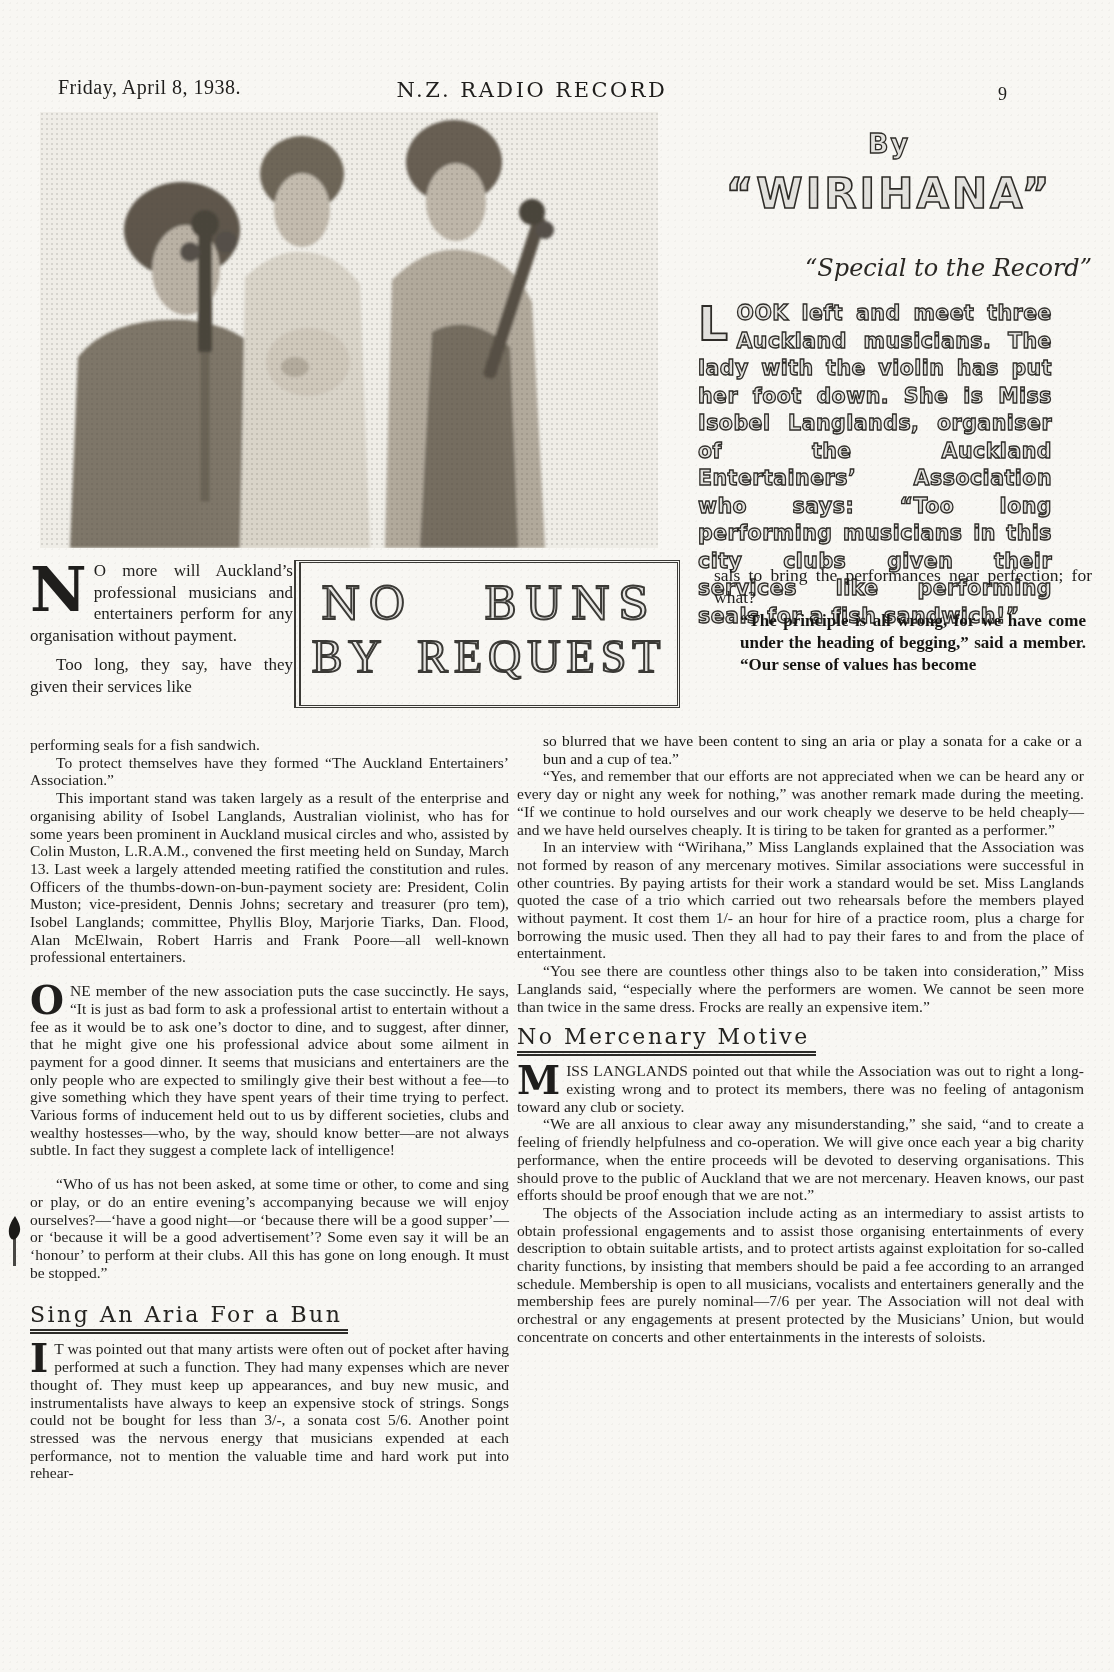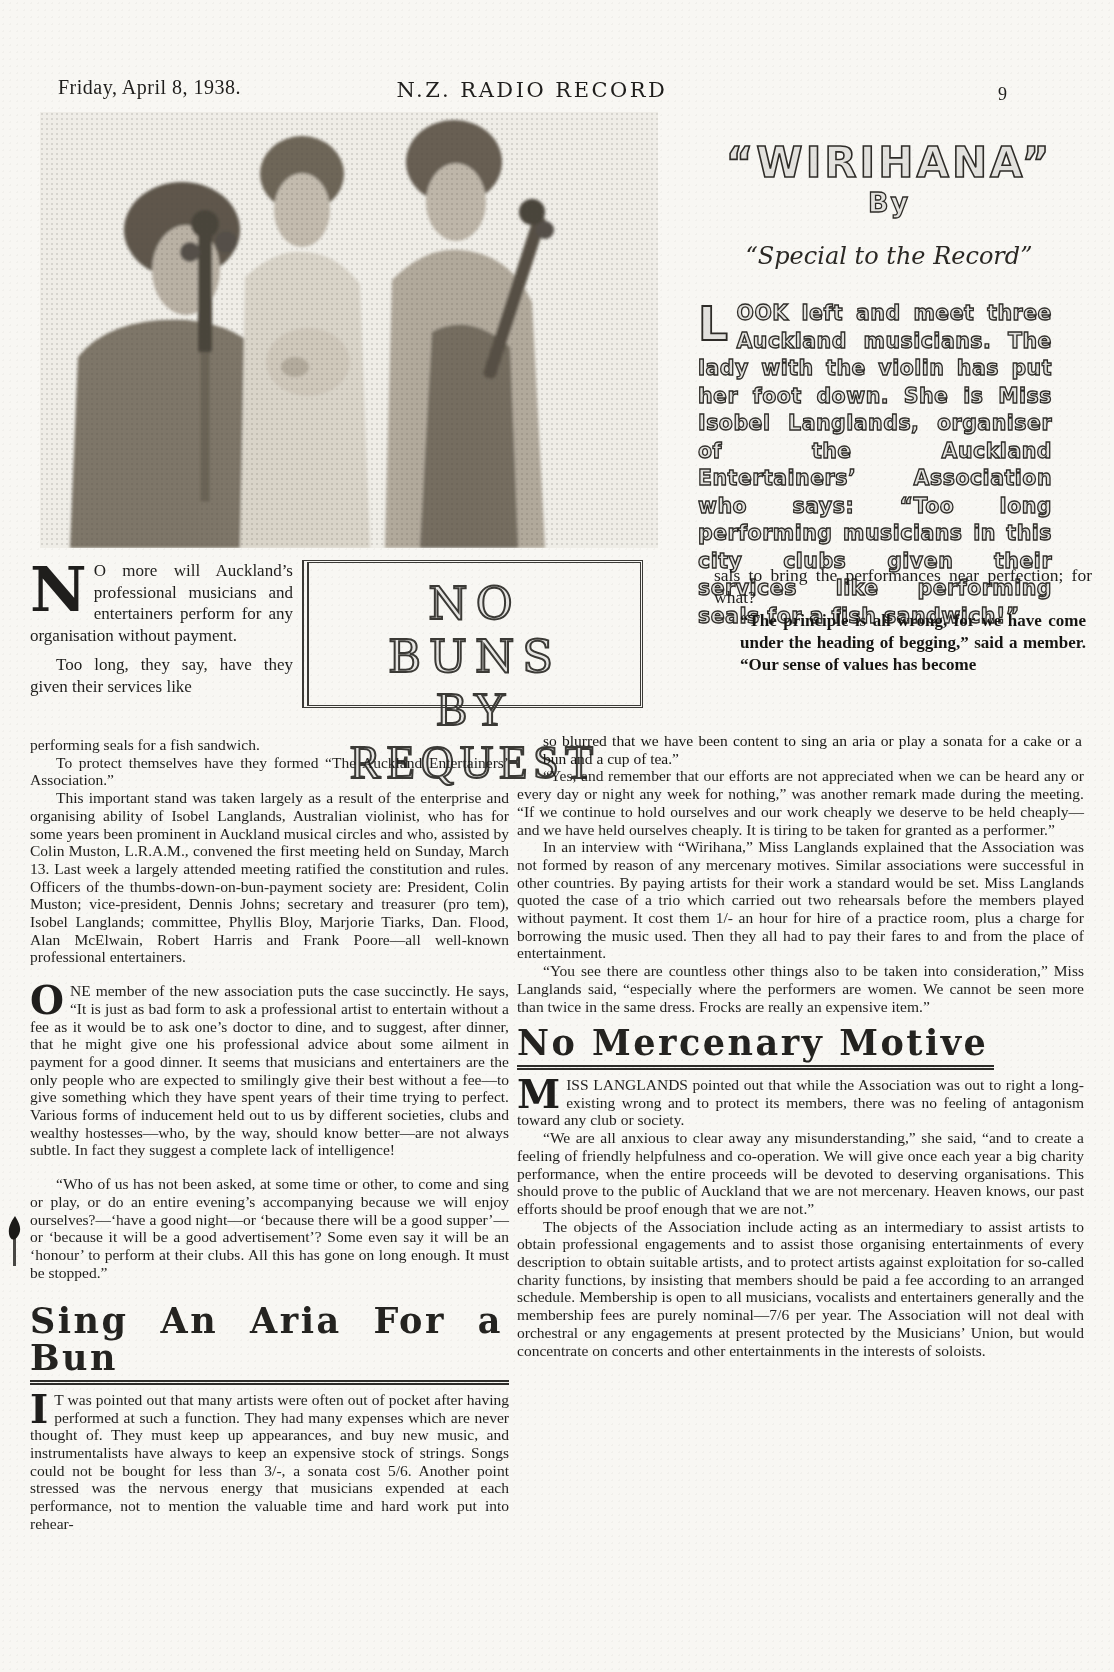--- a/index.html
+++ b/index.html
@@ -20,46 +20,46 @@
   .photo{left:40px;top:112px;width:618px;height:436px;}
   
   .byline{left:686px;top:128px;width:406px;text-align:center;}
   .outline{
     font-family:"DejaVu Sans",sans-serif;font-weight:700;
     color:rgba(40,38,34,0.10);
     -webkit-text-stroke:1.3px #2e2c28;
   }
   .by-label{font-size:27px;letter-spacing:2px;}
   .author{font-size:42px;letter-spacing:3px;margin-top:10px;-webkit-text-stroke:1.6px #2e2c28;}
-  .credit{font-size:24px;font-style:italic;margin-top:24px;font-family:"DejaVu Serif",serif;color:#2a2824;}
+  .credit{font-size:24px;font-style:italic;margin-top:36px;font-family:"DejaVu Serif",serif;color:#2a2824;text-align:right;}
   .intro{left:698px;top:300px;width:354px;text-align:justify;
     font-size:20.5px;line-height:27.5px;letter-spacing:.5px;}
   .intro .dropcap{float:left;font-size:47px;line-height:.82;margin:5px 8px 0 0;-webkit-text-stroke:1.8px #2e2c28;}
   
-  .bunbox{left:302px;top:560px;width:341px;height:148px;box-sizing:border-box;
+  .bunbox{left:294px;top:560px;width:386px;height:148px;box-sizing:border-box;
     border:3px double #3b3a36;border-left:7px double #3b3a36;text-align:center;padding-top:14px;}
   .bunbox .l1{font-family:"DejaVu Serif",serif;font-size:45px;letter-spacing:8px;word-spacing:48px;
     color:rgba(40,38,34,0.08);-webkit-text-stroke:2px #3b3a36;}
   .bunbox .l2{font-family:Liberation Serif, serif;font-size:46px;letter-spacing:6px;word-spacing:14px;
     color:rgba(40,38,34,0.08);-webkit-text-stroke:2px #3b3a36;}
   
   .col{text-align:justify;}
   .lt{left:30px;top:560px;width:263px;font-size:17px;line-height:21.5px;}
   .lt .dropcap{float:left;font-size:62px;line-height:.78;margin:6px 7px 0 0;font-weight:bold;font-family:"DejaVu Serif",serif;}
   .rt{left:714px;top:564px;width:378px;font-size:17.5px;line-height:22px;}
   .rt .principle{font-weight:bold;margin:2px 6px 0 26px;font-size:17px;color:#161512;}
   .lw{left:30px;top:736px;width:479px;font-size:15.5px;line-height:17.7px;}
   .rw{left:517px;top:732px;width:567px;font-size:15.5px;line-height:17.7px;}
   .ind{text-indent:26px;}
   p{margin:0;padding:0;}
   .gap8{margin-top:8px;} .gap16{margin-top:16px;}
   .blurred{font-weight:normal;color:#161512;margin-left:26px;margin-right:2px;}
   .dc2{float:left;font-size:39px;line-height:.8;margin:3px 6px 0 0;font-weight:bold;font-family:"DejaVu Serif",serif;}
-  .headrule{display:inline-block;font-size:35px;letter-spacing:2.5px;line-height:1.05;
-    border-bottom:5px double #2d2c29;padding:0 6px 3px 0;font-family:"DejaVu Serif",serif;color:#242320;font-weight:bold;}
+  .headrule{display:inline-block;font-size:22px;letter-spacing:2.5px;line-height:1.05;
+    border-bottom:5px double #2d2c29;padding:0 6px 3px 0;font-family:"DejaVu Serif",serif;color:#242320;}
   .h-aria{margin-top:22px;}
   .h-motive{margin-top:10px;}
   .after-head{margin-top:6px;}
   .inkmark{left:6px;top:1216px;width:18px;height:52px;}
 </style>
 </head>
 <body>
 
 <div id="page">
 
@@ -108,22 +108,22 @@
 
         <rect x="468" y="100" width="13" height="170" rx="5" transform="rotate(18 474 185)" fill="#564f44"></rect>
         <circle cx="492" cy="100" r="13" fill="#4a443b"></circle>
         <circle cx="505" cy="118" r="9" fill="#55504a"></circle>
       </g>
       <rect width="618" height="436" fill="url(#ht)"></rect>
     </svg>
   </div>
 
   <div class="abs byline">
+    <div class="outline by-label">By</div>
     <div class="outline author">“WIRIHANA”</div>
-    <div class="outline by-label">By</div>
     <div class="credit">“Special to the Record”</div>
   </div>
 
   <div class="abs intro outline">
     <span class="dropcap">L</span><span>OOK left and meet three Auckland musicians. The lady with the violin has put her foot down. She is Miss Isobel Langlands, organiser of the Auckland Entertainers’ Association who says: “Too long performing musicians in this city clubs given their services like performing seals for a fish sandwich!”</span>
   </div>
 
   <div class="abs bunbox">
     <div class="l1">NO BUNS</div>
     <div class="l2">BY REQUEST</div>

